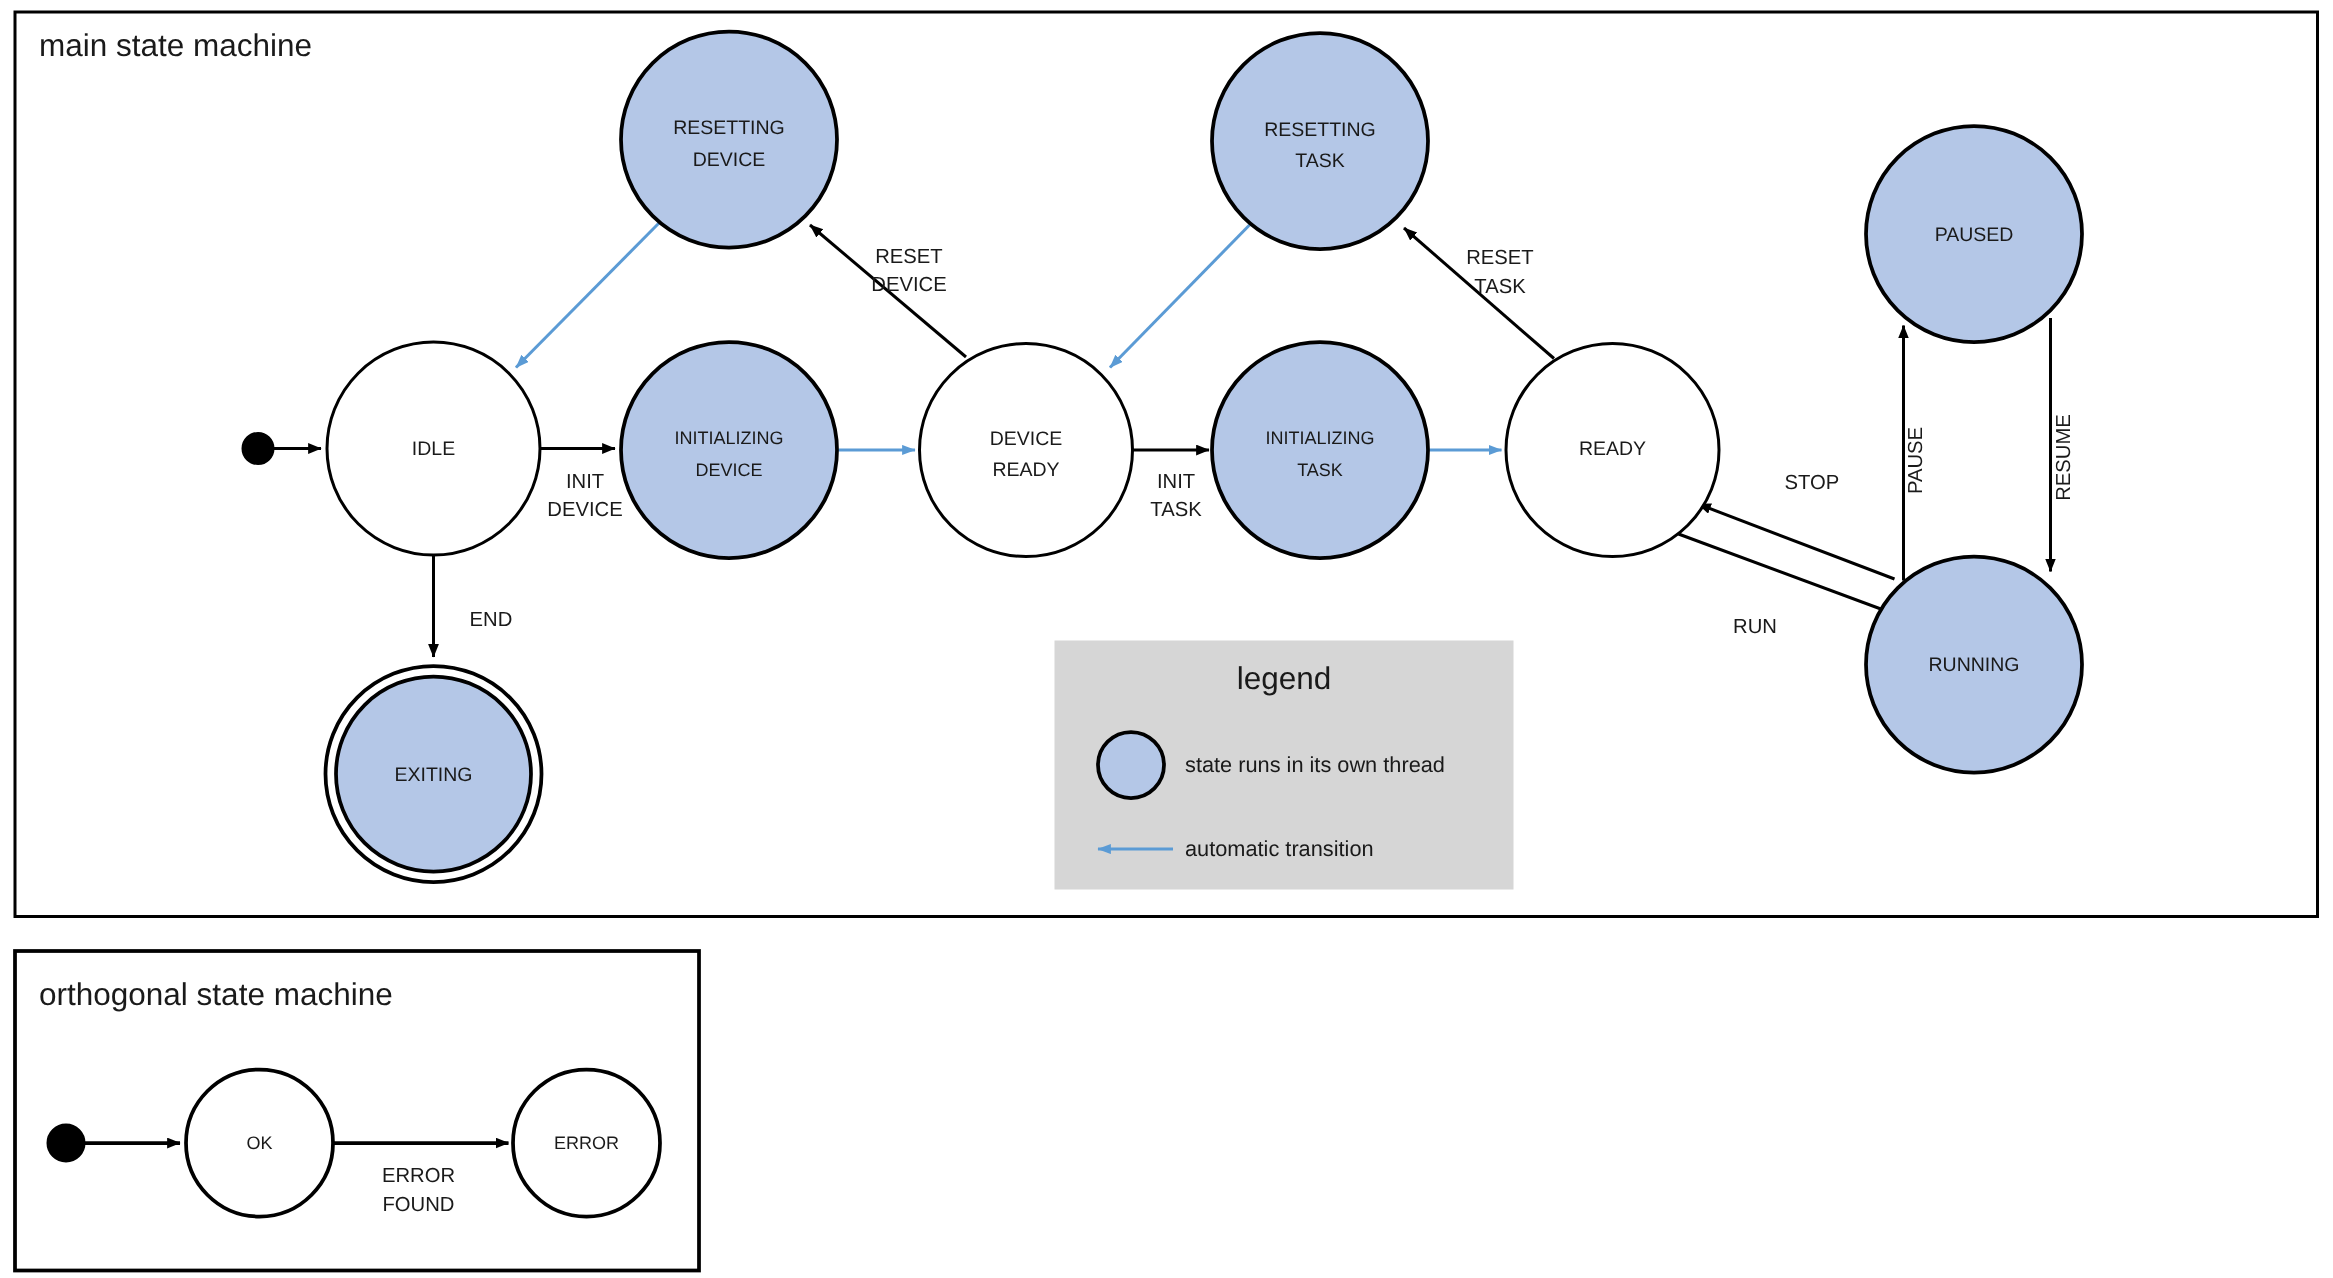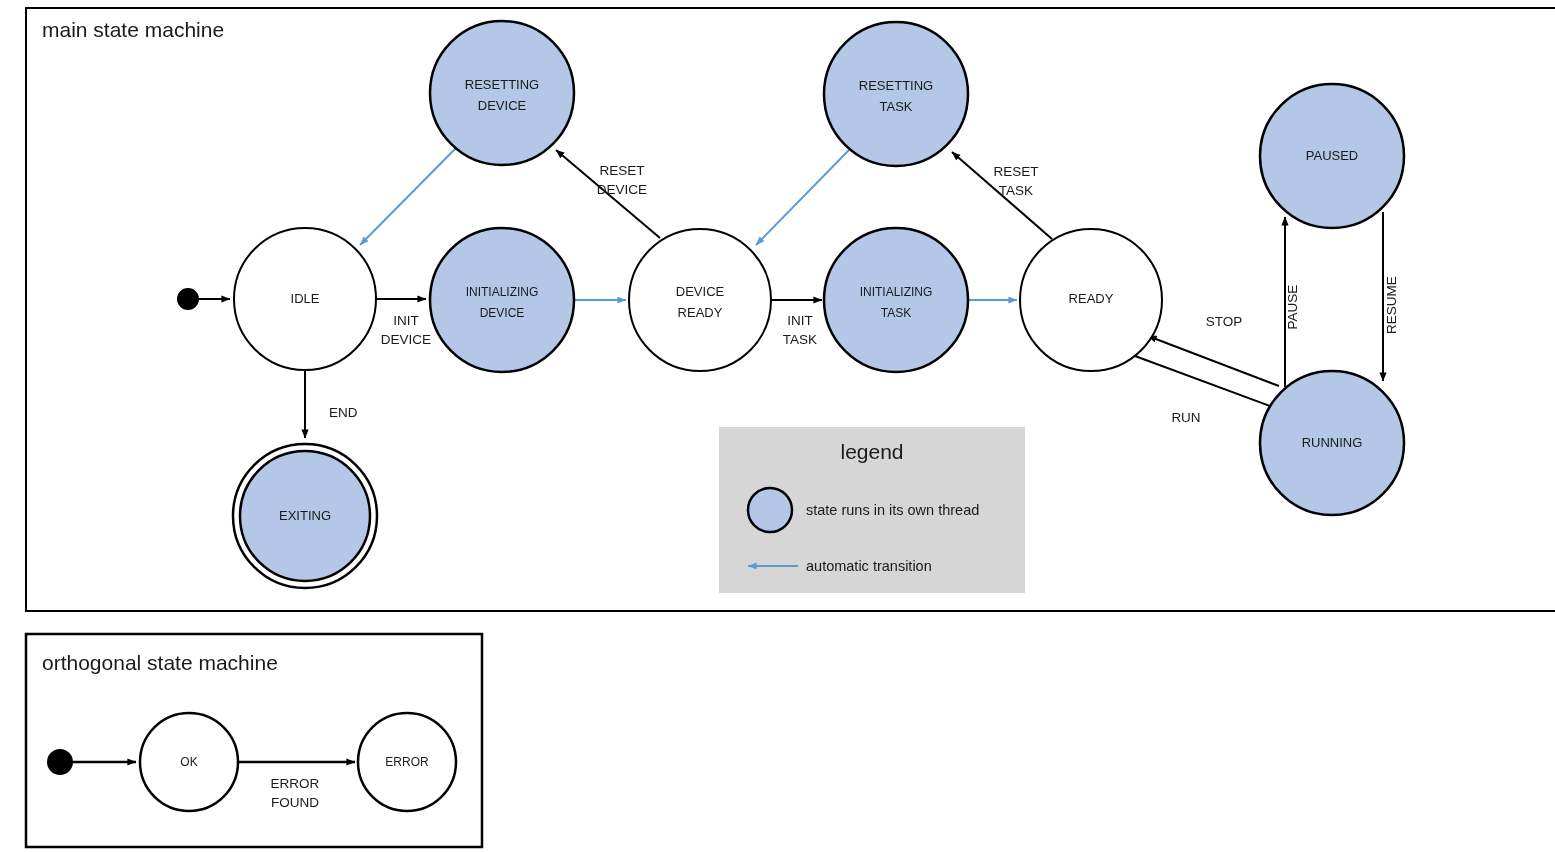--- a/index.html
+++ b/index.html
@@ -10,21 +10,21 @@
   }
   body {
     width: 1555px;
     height: 852px;
     position: relative;
     overflow: hidden;
     font-family: "Liberation Sans", sans-serif;
   }
   #diagram-root {
     position: absolute;
-    left: 16px; top: 0;
+    left: 0; top: 0;
     width: 1509px;
     height: 852px;
     border-radius: 21px;
   }
   svg { display: block; }
   .state-label {
     font-family: "Liberation Sans", sans-serif;
     font-size: 13px;
     fill: #1a1a1a;
     text-anchor: middle;

